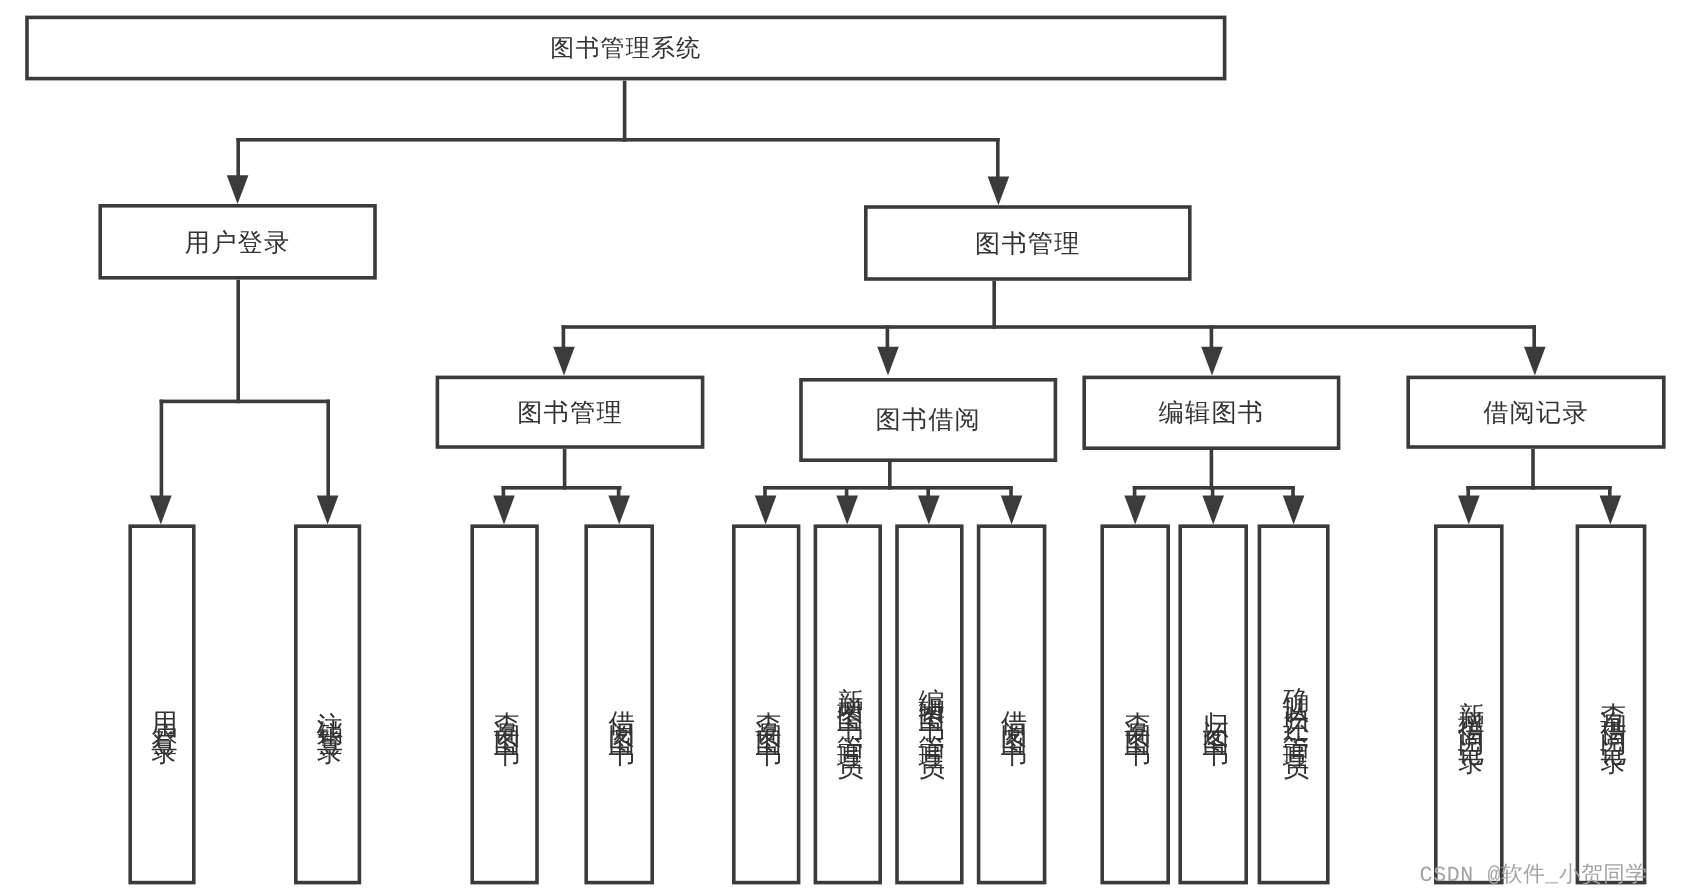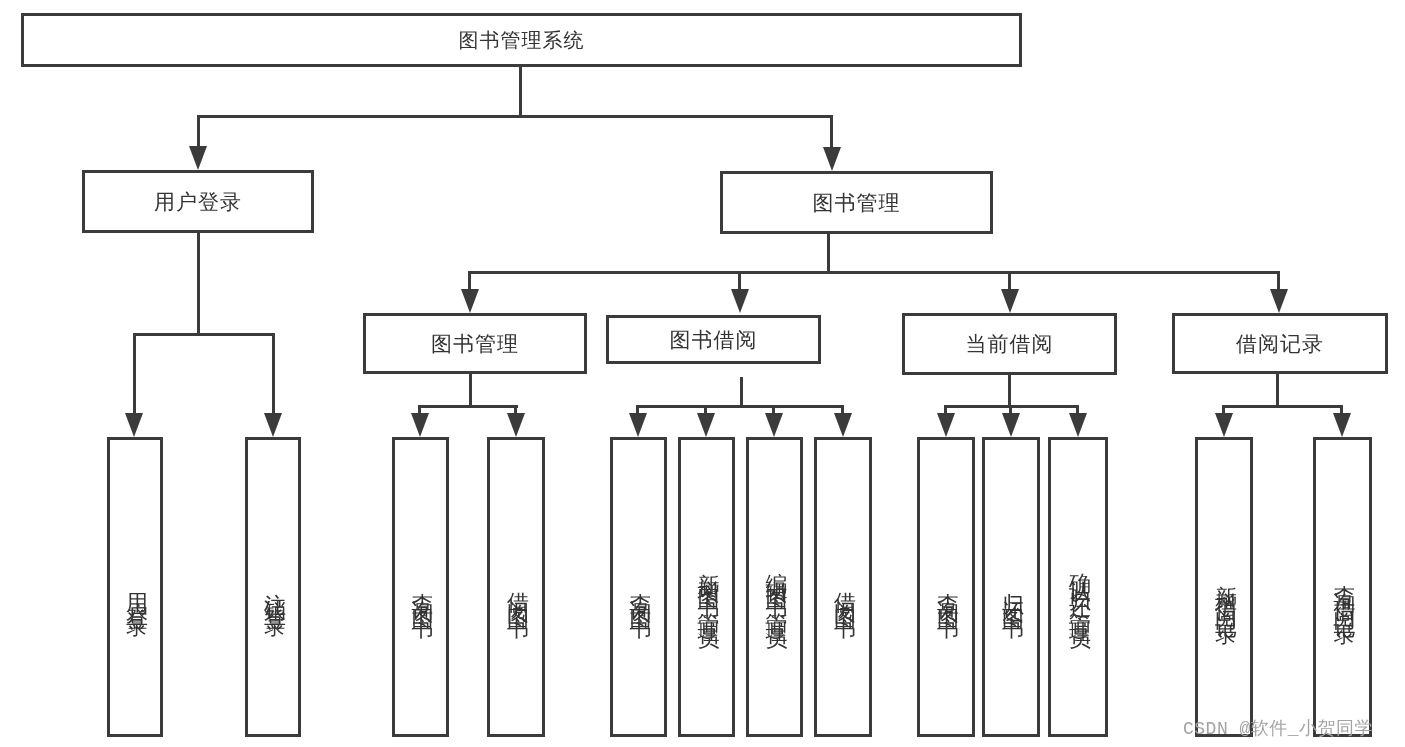--- a/index.html
+++ b/index.html
@@ -129,25 +129,25 @@
   <div class="box hbox" style="left:82px;top:170px;width:232px;height:63px">
     <span>用户登录</span>
   </div>
   <div class="box hbox" style="left:720px;top:171px;width:273px;height:63px">
     <span>图书管理</span>
   </div>
 
   <div class="box hbox" style="left:363px;top:313px;width:224px;height:61px">
     <span>图书管理</span>
   </div>
-  <div class="box hbox" style="left:606px;top:315px;width:215px;height:49px">
+  <div class="box hbox" style="left:666px;top:315px;width:215px;height:70px">
     <span>图书借阅</span>
   </div>
   <div class="box hbox" style="left:902px;top:313px;width:215px;height:62px">
-    <span>当前借阅</span>
+    <span>编辑图书</span>
   </div>
   <div class="box hbox" style="left:1172px;top:313px;width:216px;height:61px">
     <span>借阅记录</span>
   </div>
 
   <div class="box vbox" style="left:107px;top:437px;width:56px;height:300px">
     <span>用户登录</span>
   </div>
   <div class="box vbox" style="left:245px;top:437px;width:56px;height:300px">
     <span>注销登录</span>

